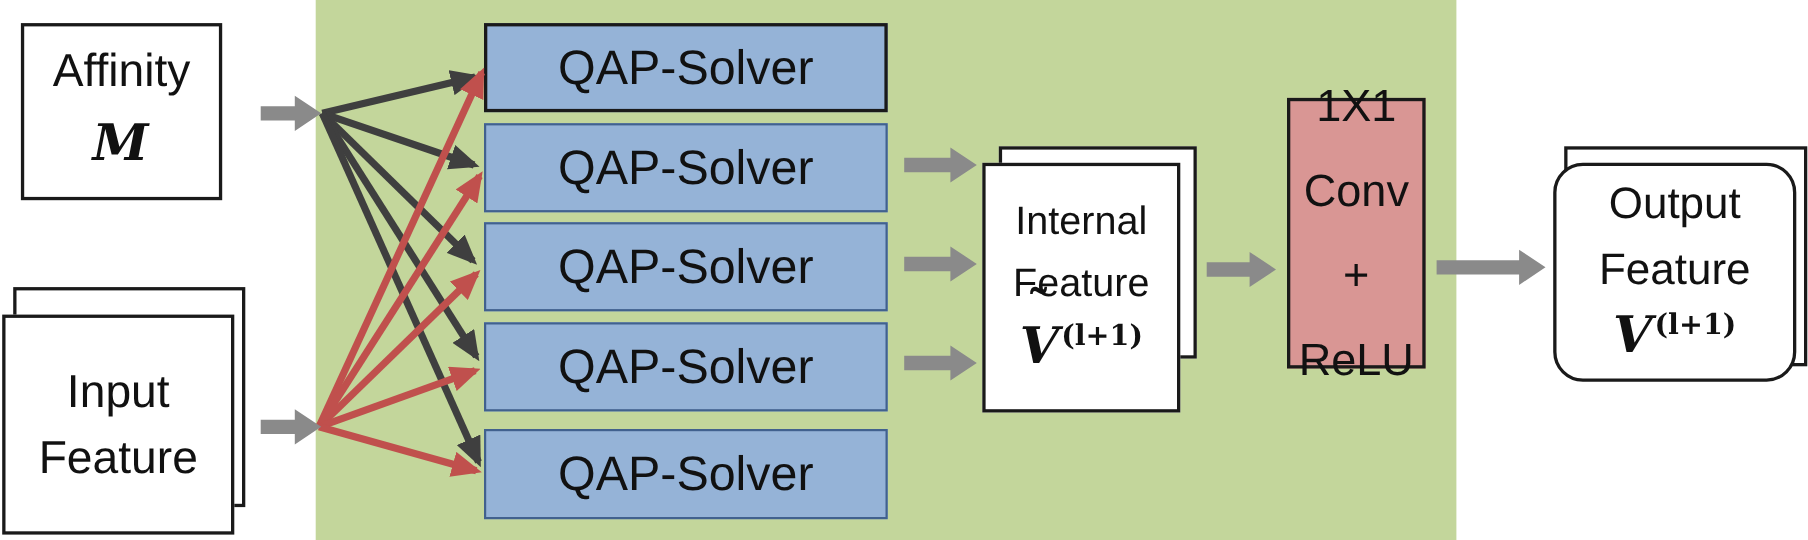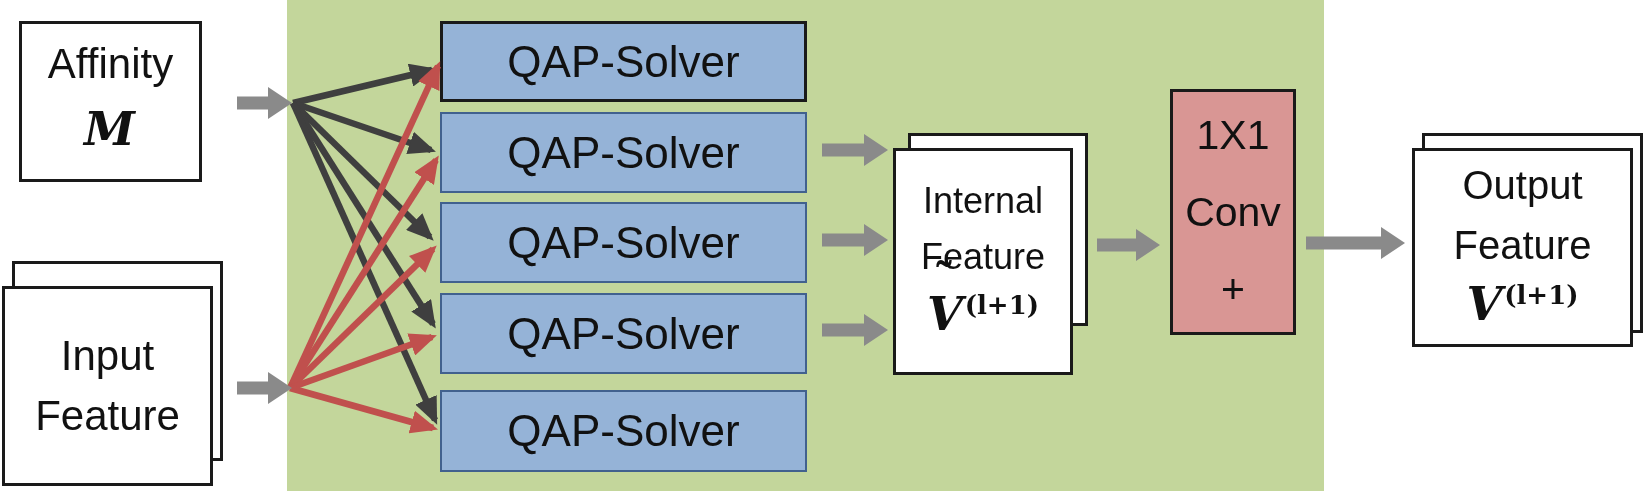--- a/index.html
+++ b/index.html
@@ -25,21 +25,21 @@
   }
   .stack-back{
     position:absolute;background:#ffffff;border:3px solid var(--box_border,#1a1a1a);
     box-sizing:border-box;
   }
   .affinity-box{left:19px;top:21px;width:183px;height:161px;font-size:42px;line-height:52px;gap:10px;}
   .input-front{left:2px;top:273px;width:211px;height:200px;font-size:42px;line-height:60px;margin-top:13px;}
   .input-back{left:12px;top:261px;width:211px;height:200px;}
   .internal-front{left:893px;top:148px;width:180px;height:227px;font-size:36px;line-height:56px;}
   .internal-back{left:908px;top:133px;width:180px;height:193px;}
-  .output-front{left:1412px;top:148px;width:221px;height:199px;font-size:40px;line-height:60px;}
+  .output-front{left:1412px;top:148px;width:221px;height:199px;font-size:40px;line-height:60px;border-radius:27px;}
   .output-back{left:1422px;top:133px;width:221px;height:200px;}
   .solver{
     position:absolute;left:440px;width:367px;height:81px;
     background:var(--solver_fill,#95b3d7);
     border:2px solid var(--solver_border,#41618e);
     box-sizing:border-box;
     display:flex;align-items:center;justify-content:center;
     font-size:44px;
   }
   .solver.first{border:3px solid var(--box_border,#1a1a1a);}
@@ -107,20 +107,21 @@
   <div class="node white-box internal-front">
     <div>Internal</div>
     <div>Feature</div>
     <div class="math"><span class="vwrap"><span class="vaccent">˜</span><span class="vbase">V</span></span><span class="vsup">(l+1)</span></div>
   </div>
 
   <div class="node conv-box">
     <div>1X1</div>
     <div>Conv</div>
     <div>+</div>
+    <div>ReLU</div>
   </div>
 
   <div class="stack-back output-back"></div>
   <div class="node white-box output-front">
     <div>Output</div>
     <div>Feature</div>
     <div class="math"><span class="vwrap"><span class="vaccent"></span><span class="vbase">V</span></span><span class="vsup">(l+1)</span></div>
   </div>
 
   <svg class="overlay" width="1644" height="491" viewBox="0 0 1644 491">

